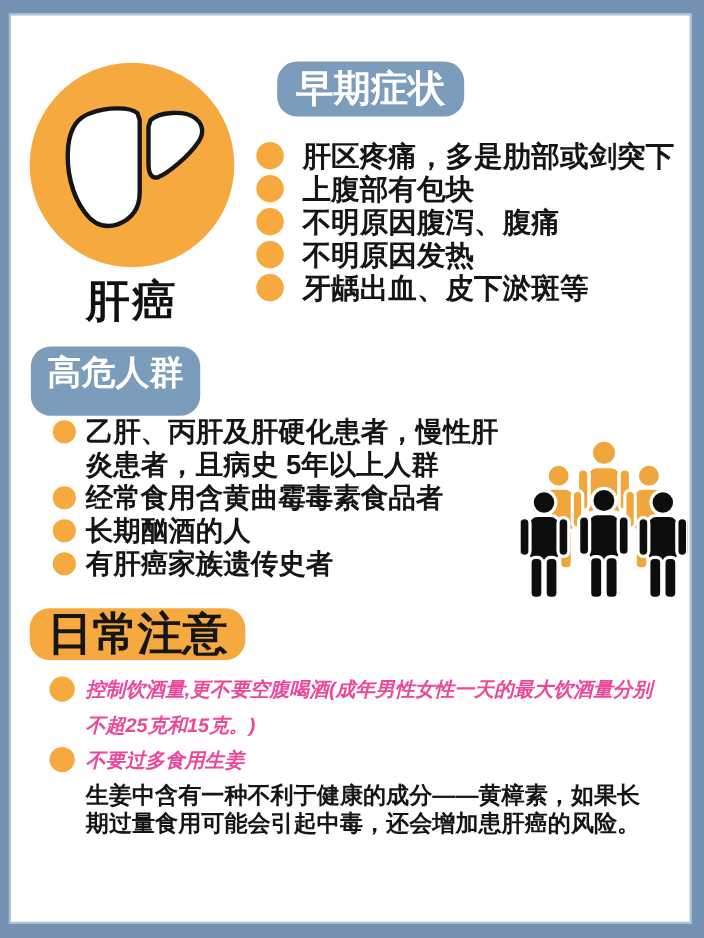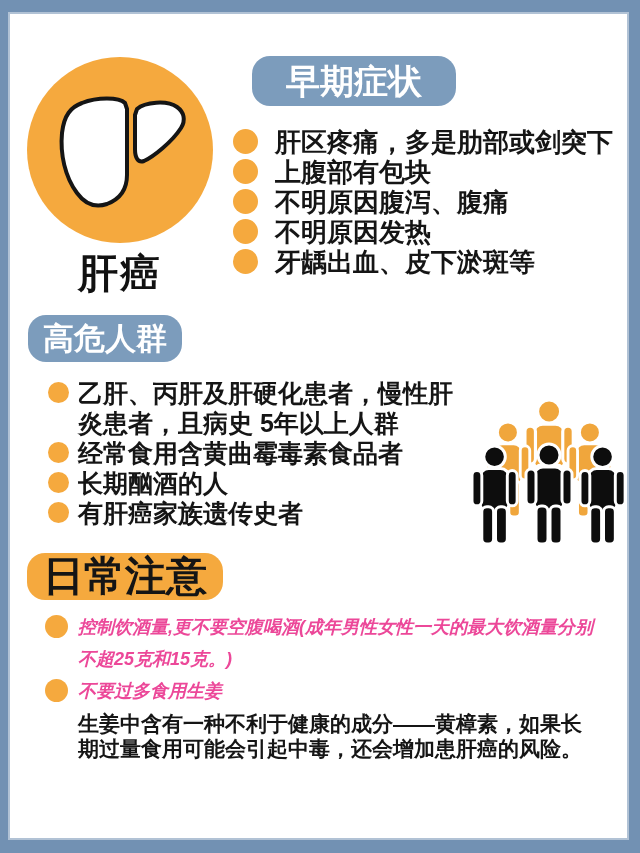--- a/index.html
+++ b/index.html
@@ -37,22 +37,22 @@
   
   .badge{
     position:absolute;
     border-radius:18px;
     font-weight:800;
     white-space:nowrap;
     text-align:center;
   }
   .badge-blue{background:#7C9CBC;color:#FFFFFF;}
   .badge-orange{background:#F5A93E;color:#151515;}
-  .badge-symptoms{left:242px;top:42px;height:50px;line-height:50px;padding:0 34px;font-size:34px;}
-  .badge-risk{left:18px;top:301px;height:47px;line-height:47px;padding:0 15px;font-size:31px;}
+  .badge-symptoms{left:242px;top:42px;height:50px;line-height:50px;padding:0 17px;font-size:34px;}
+  .badge-risk{left:18px;top:301px;height:63px;line-height:47px;padding:0 15px;font-size:31px;}
   .badge-daily{left:17px;top:539px;height:47px;line-height:47px;padding:0 16px;font-size:41px;}
   
   ul{list-style:none;margin:0;padding:0;}
   li{display:flex;align-items:flex-start;}
   .dot{
     flex:0 0 auto;border-radius:50%;background:#F5A93E;
   }
   .symptoms-list{position:absolute;left:223px;top:113px;width:394px;}
   .symptoms-list li{height:30px;}
   .symptoms-list .dot{width:25px;height:25px;margin:2px 17px 0 0;}

